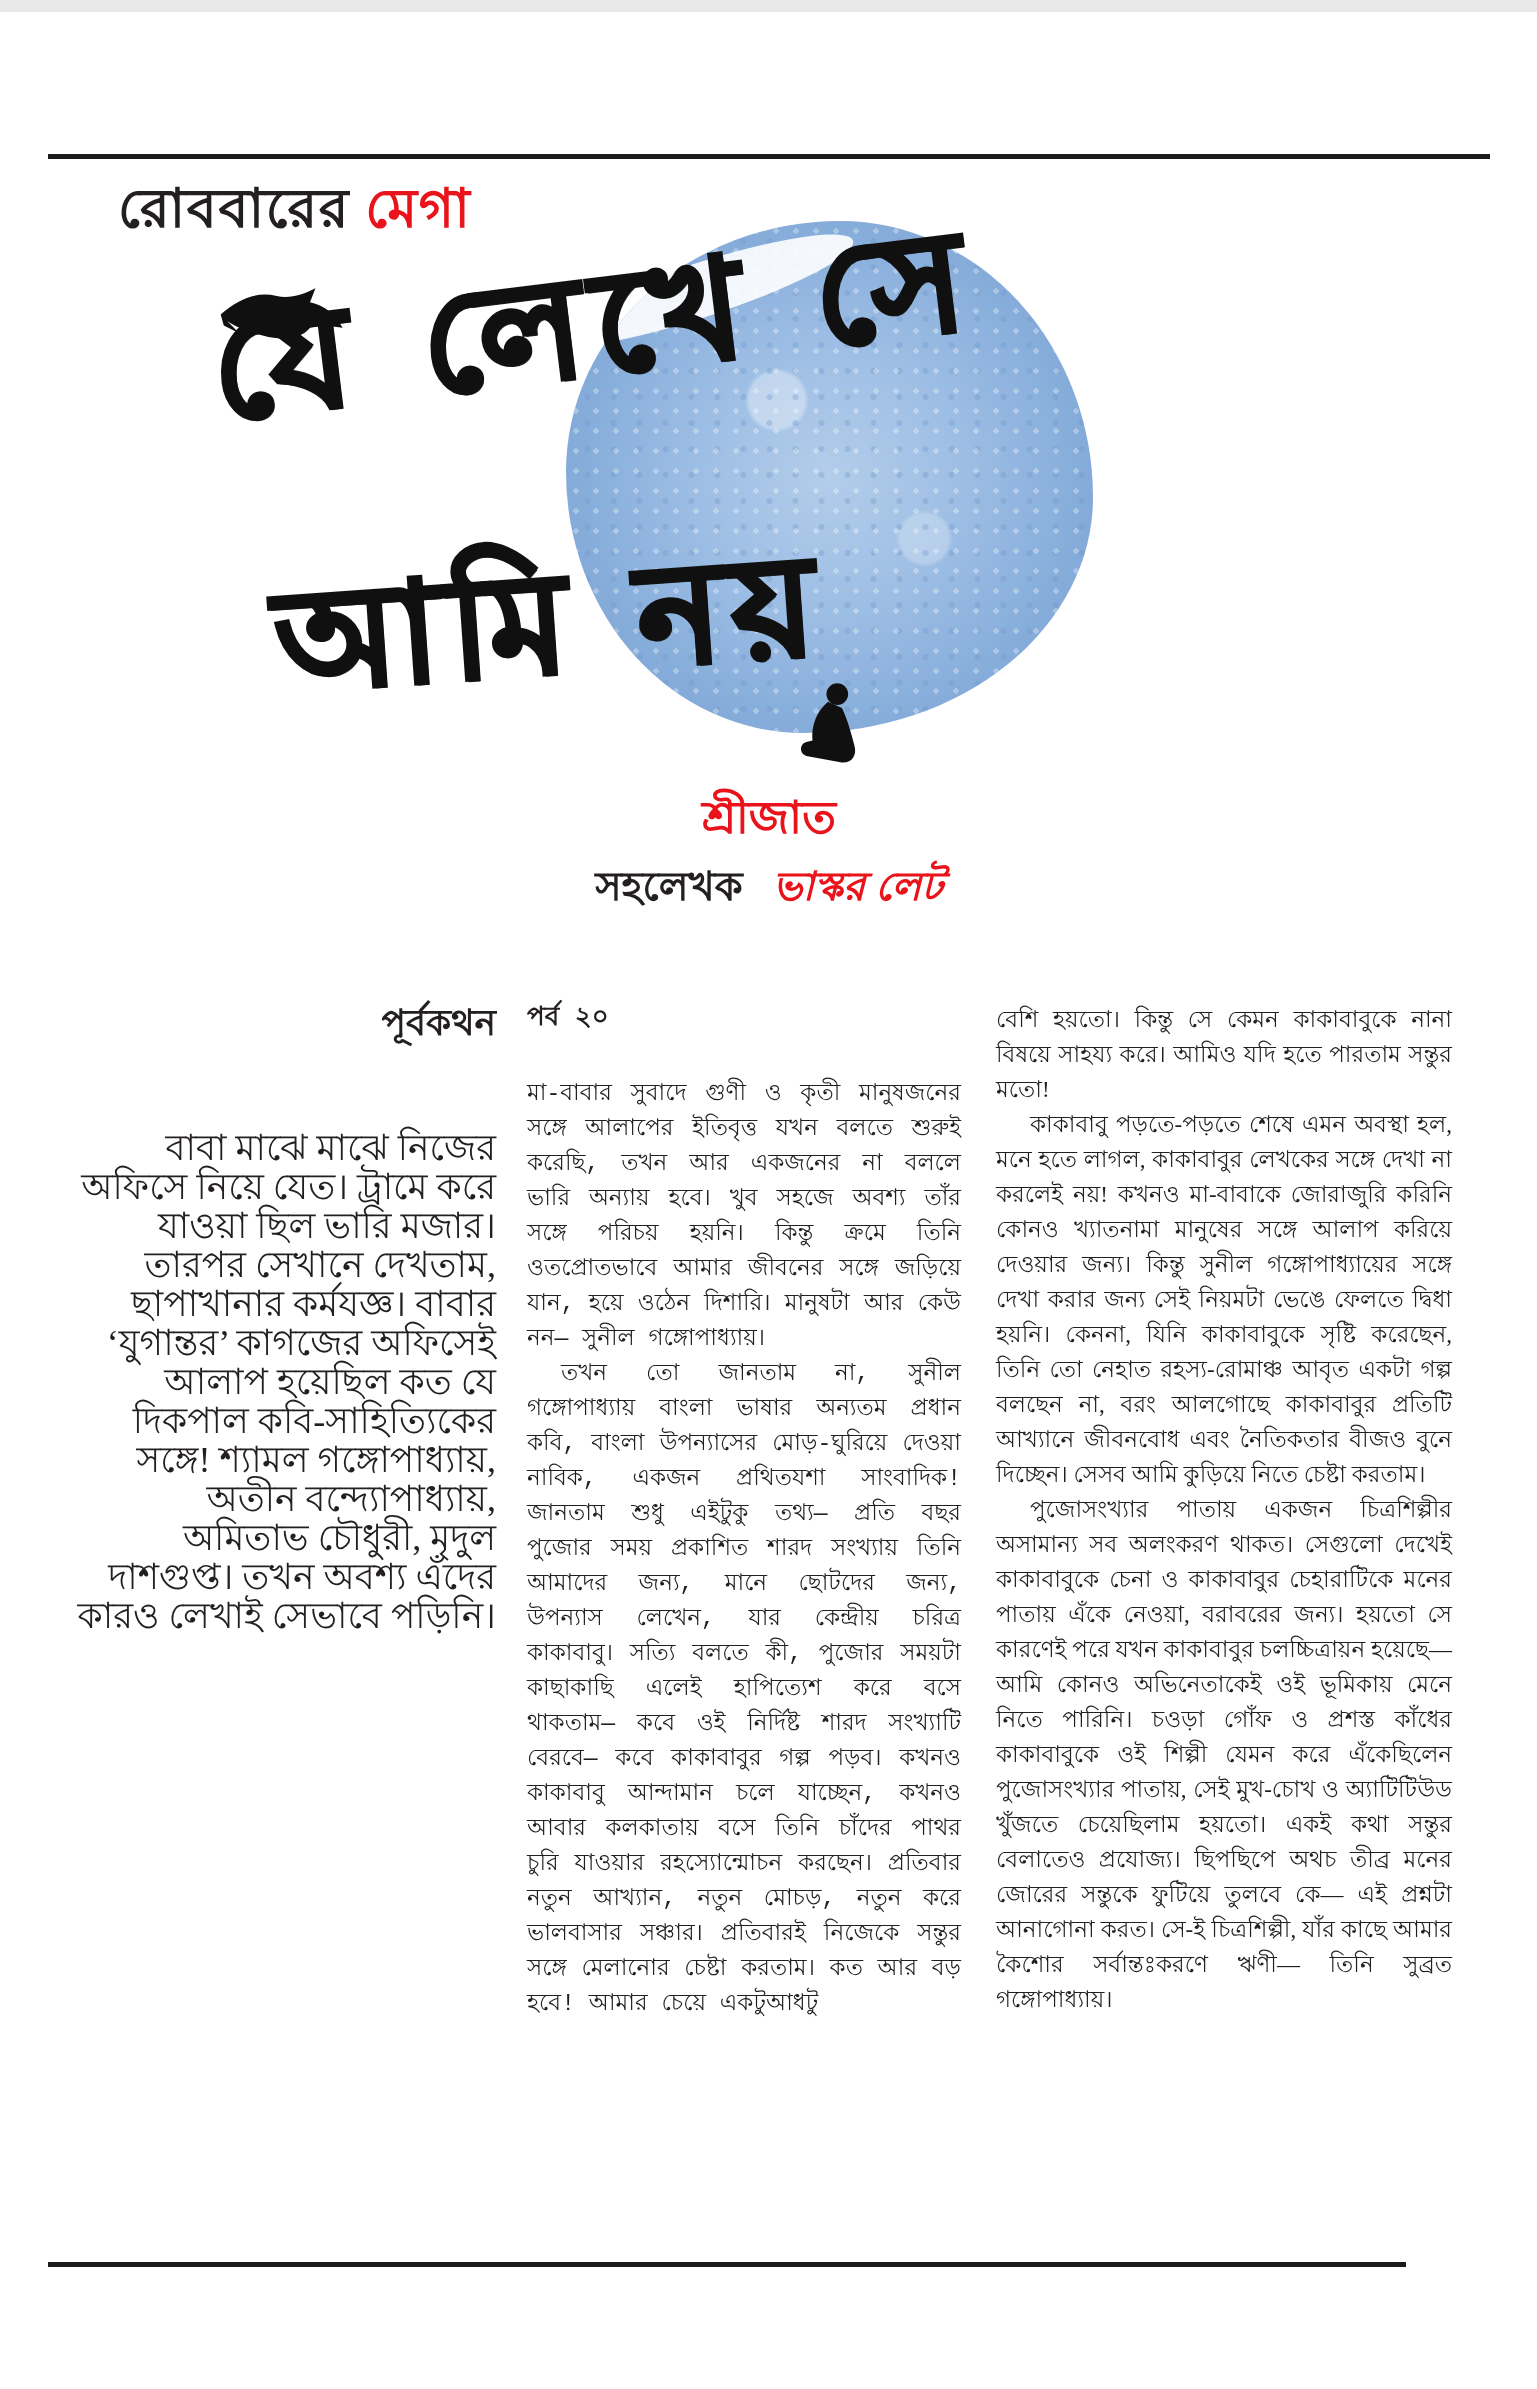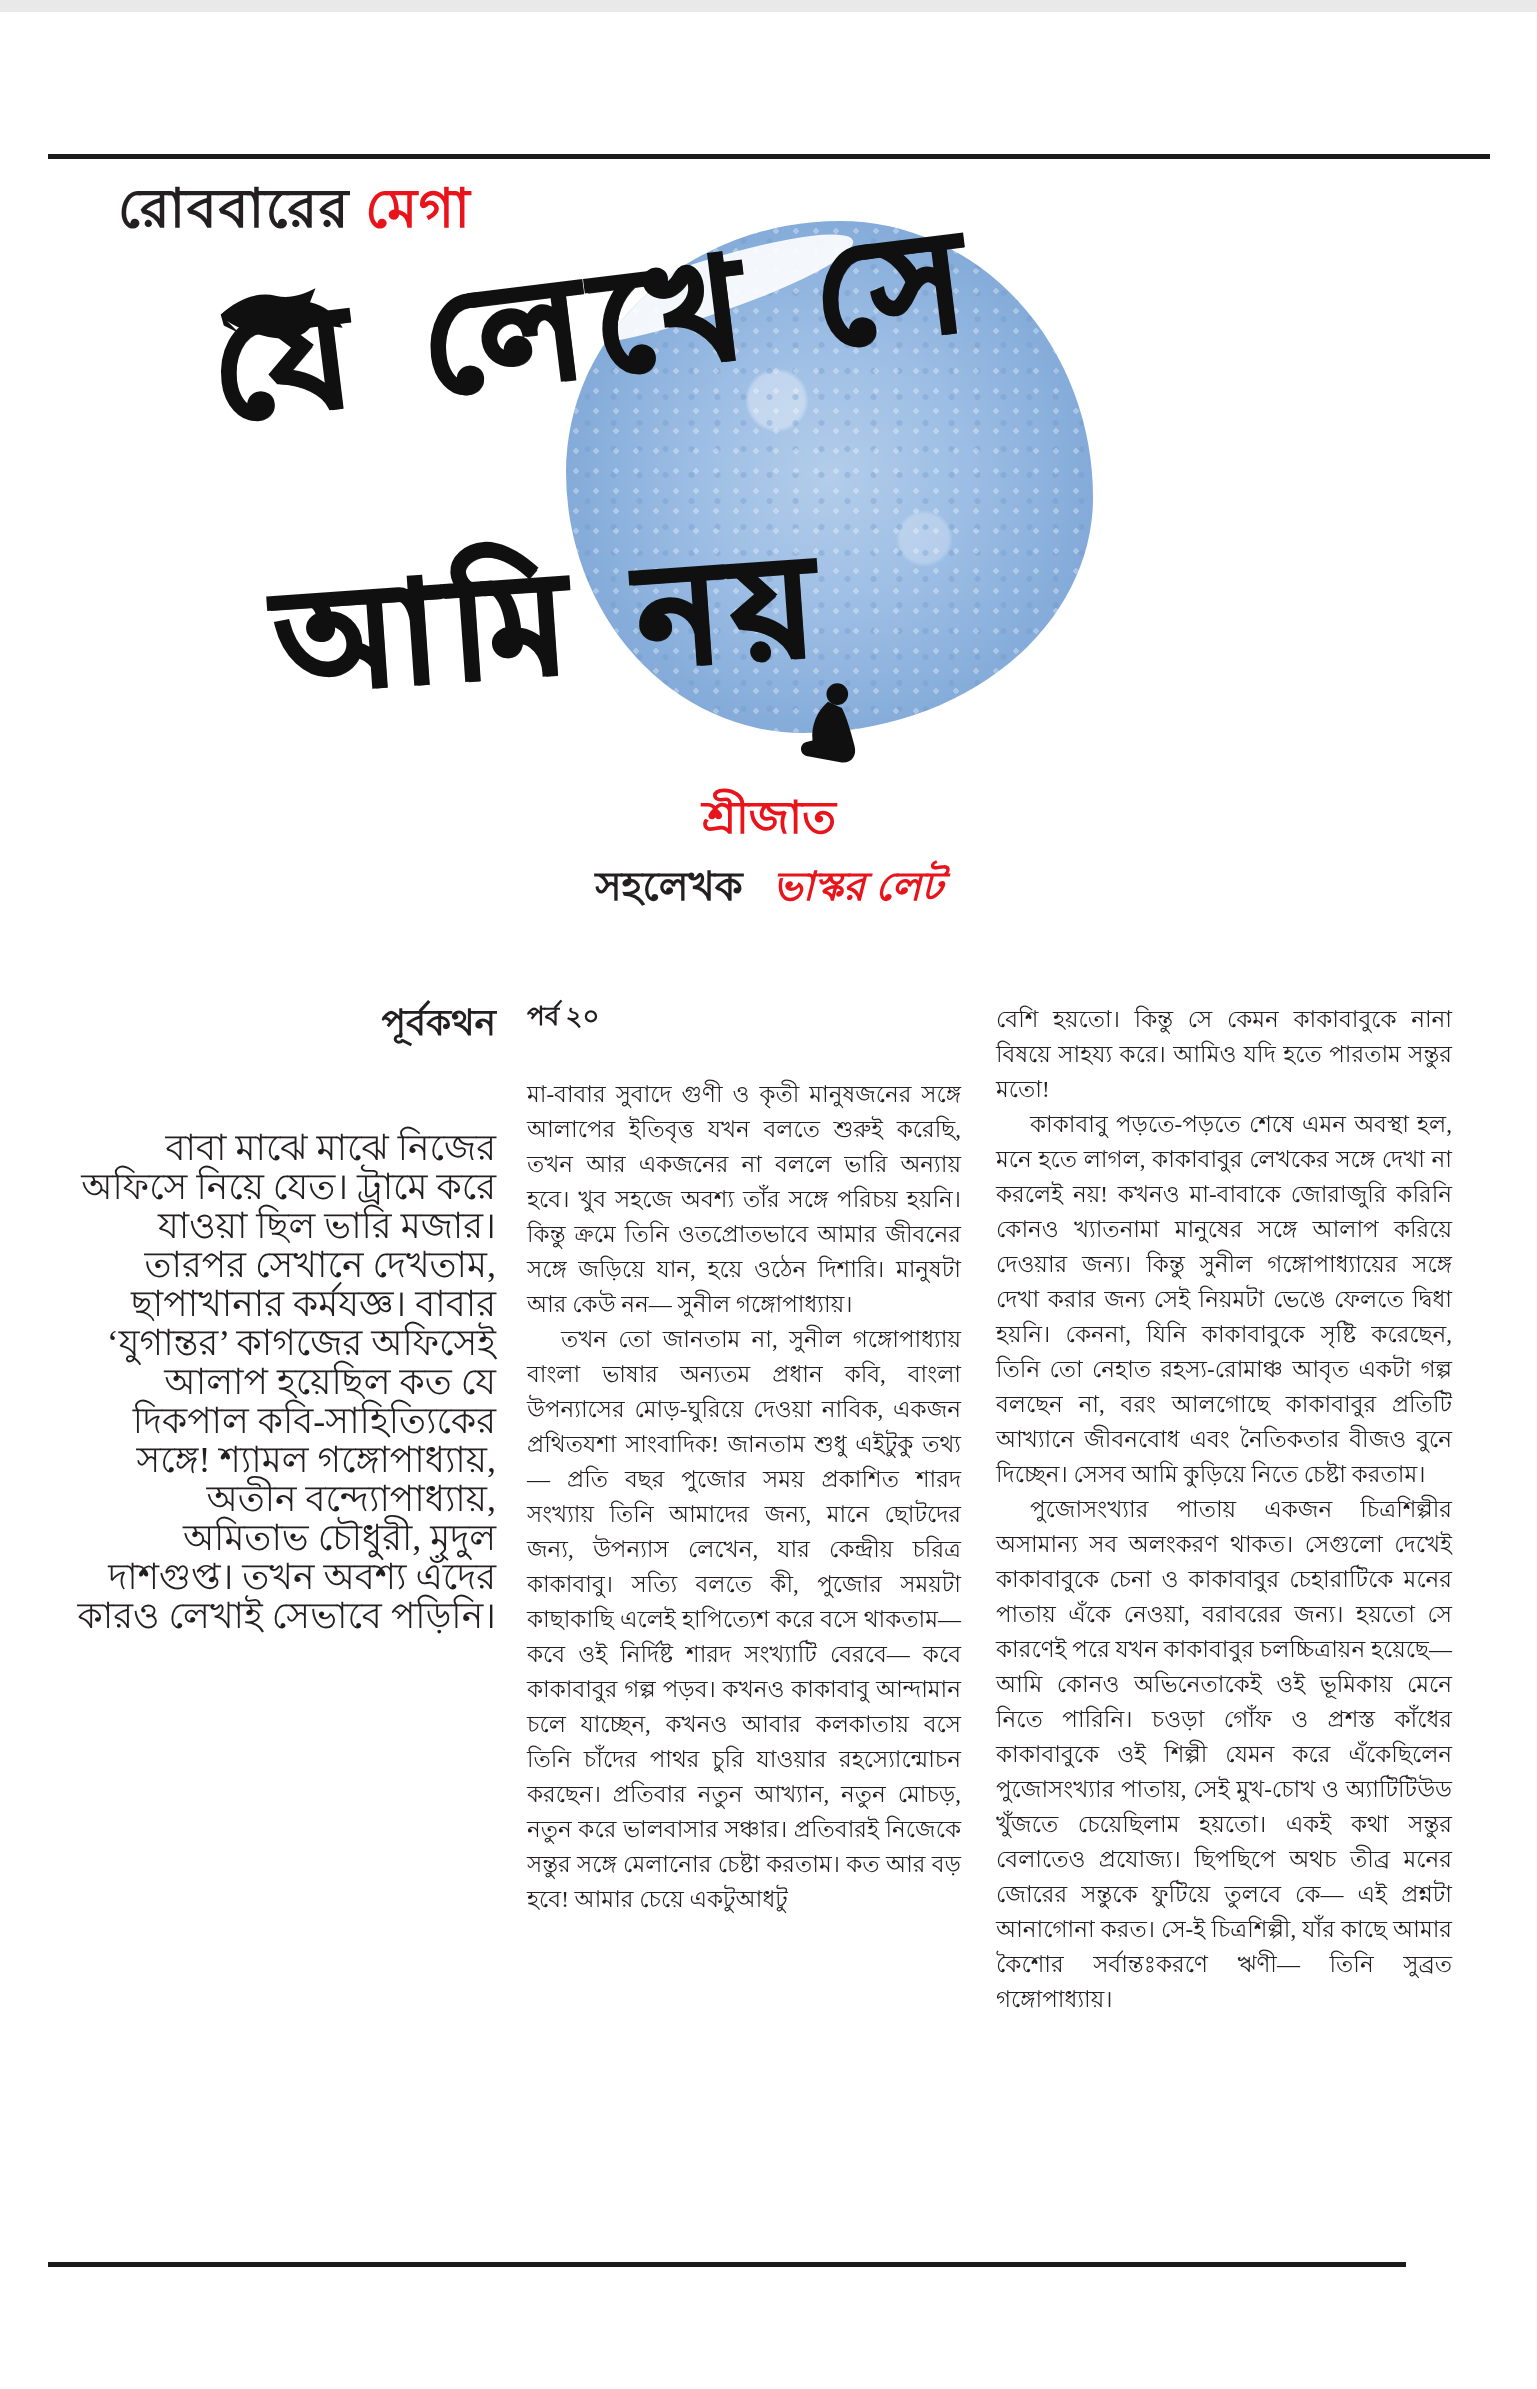--- a/index.html
+++ b/index.html
@@ -50,21 +50,21 @@
   .coauthor { position:absolute; left:0; top:843px; width:100%; text-align:center;
     font-size:40px; font-weight:bold; }
   .coauthor .name { color:#e9141b; margin-left:20px;font-style:italic; }
 
   
   .col { position:absolute; }
   .col-left { left:74px; top:983px; width:422px; text-align:right; }
   .col-left .heading { font-size:36px; font-weight:bold; margin:0 0 74px 0; }
   .col-left .big { font-size:36px; line-height:39px; font-weight:normal; }
 
-  .col-mid { left:527px; top:984px; width:434px; }
+  .col-mid { left:527px; top:984px; width:434px;font-family:Liberation Mono, monospace; }
   .part-label { font-size:26px; font-weight:bold; margin:0 0 37px 0; }
   .body-text { font-size:23px; line-height:35px; text-align:justify; }
   .body-text p { margin:0; }
   .body-text p.indent { text-indent:34px; }
 
   .col-right { left:996px; top:990px; width:456px; }
 
   .rule-bottom { position:absolute; left:48px; top:2250px; width:1358px; height:4.7px; background:#1b1b1b; }
   .footer { position:absolute; left:48px; top:2260px; width:1352px; text-align:right;
     font-size:33px; white-space:nowrap; }

